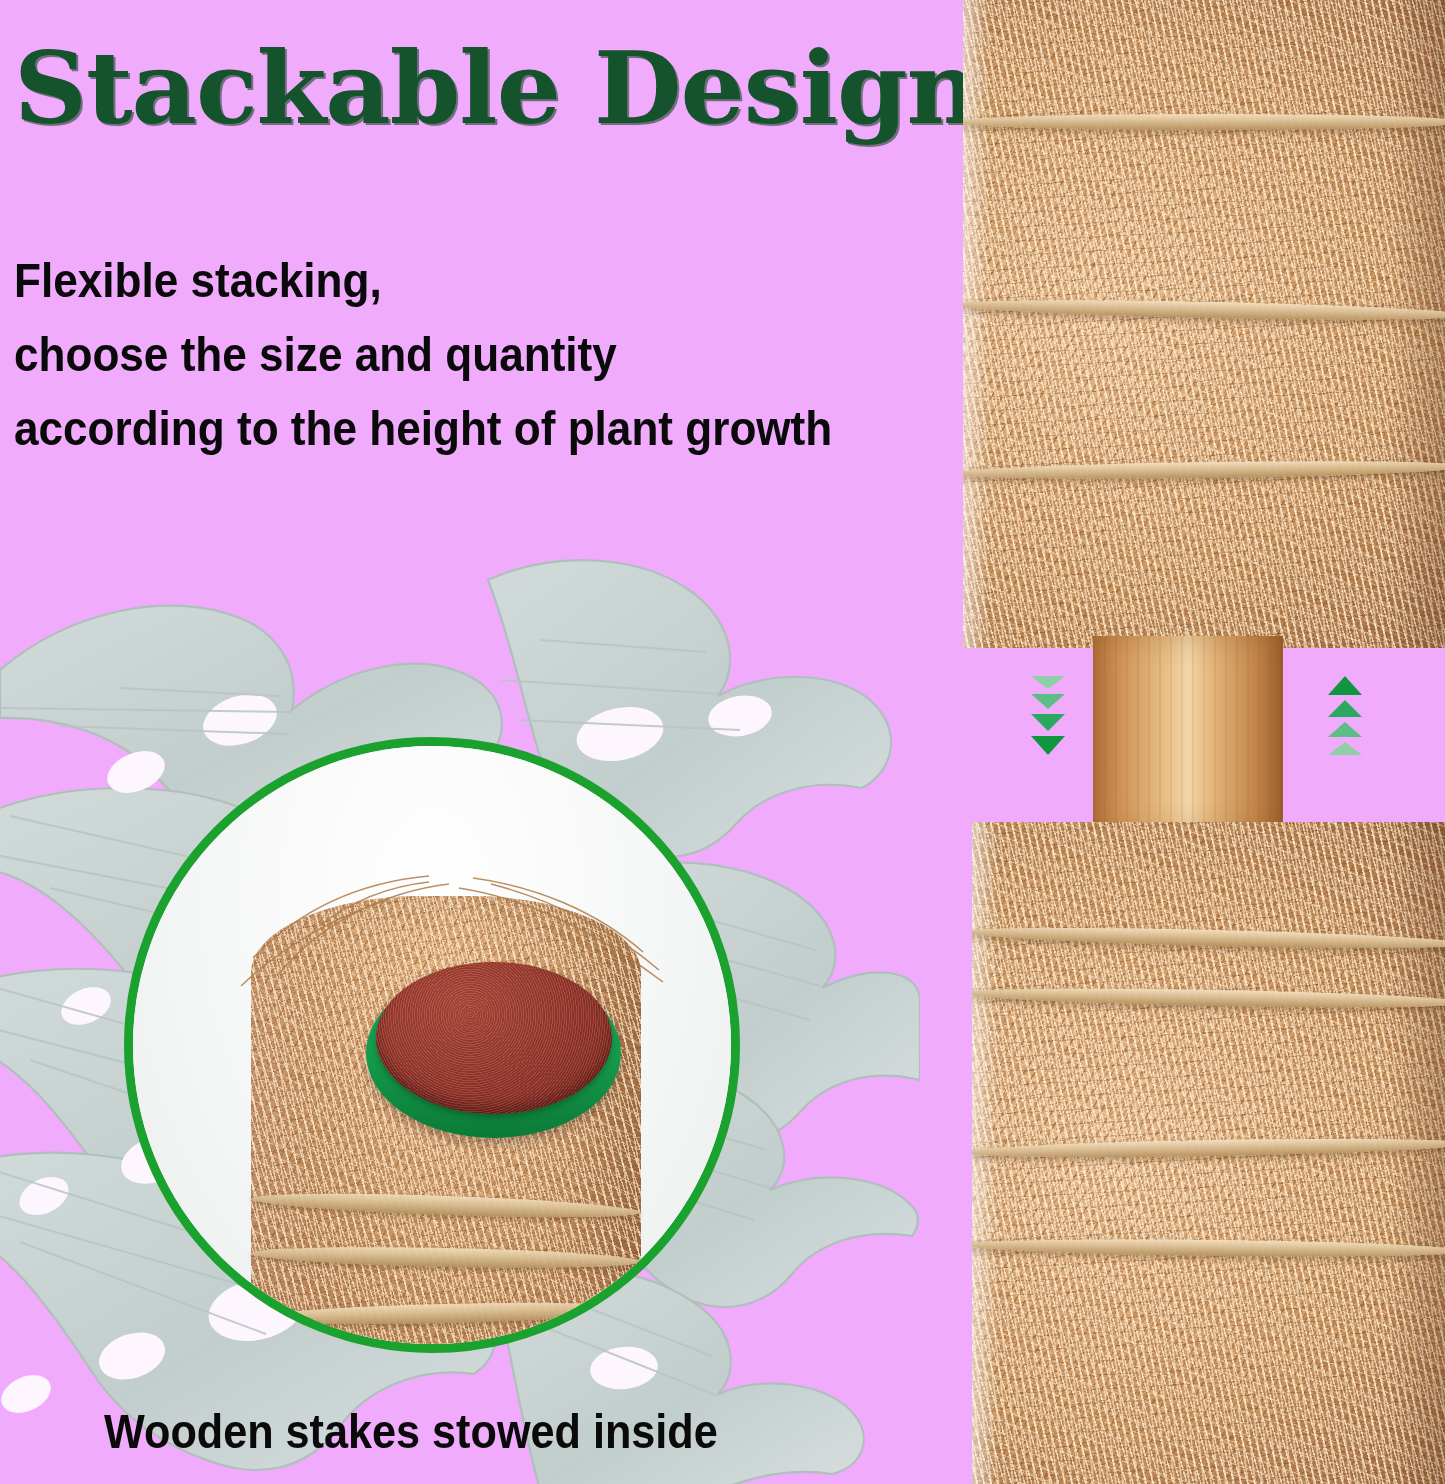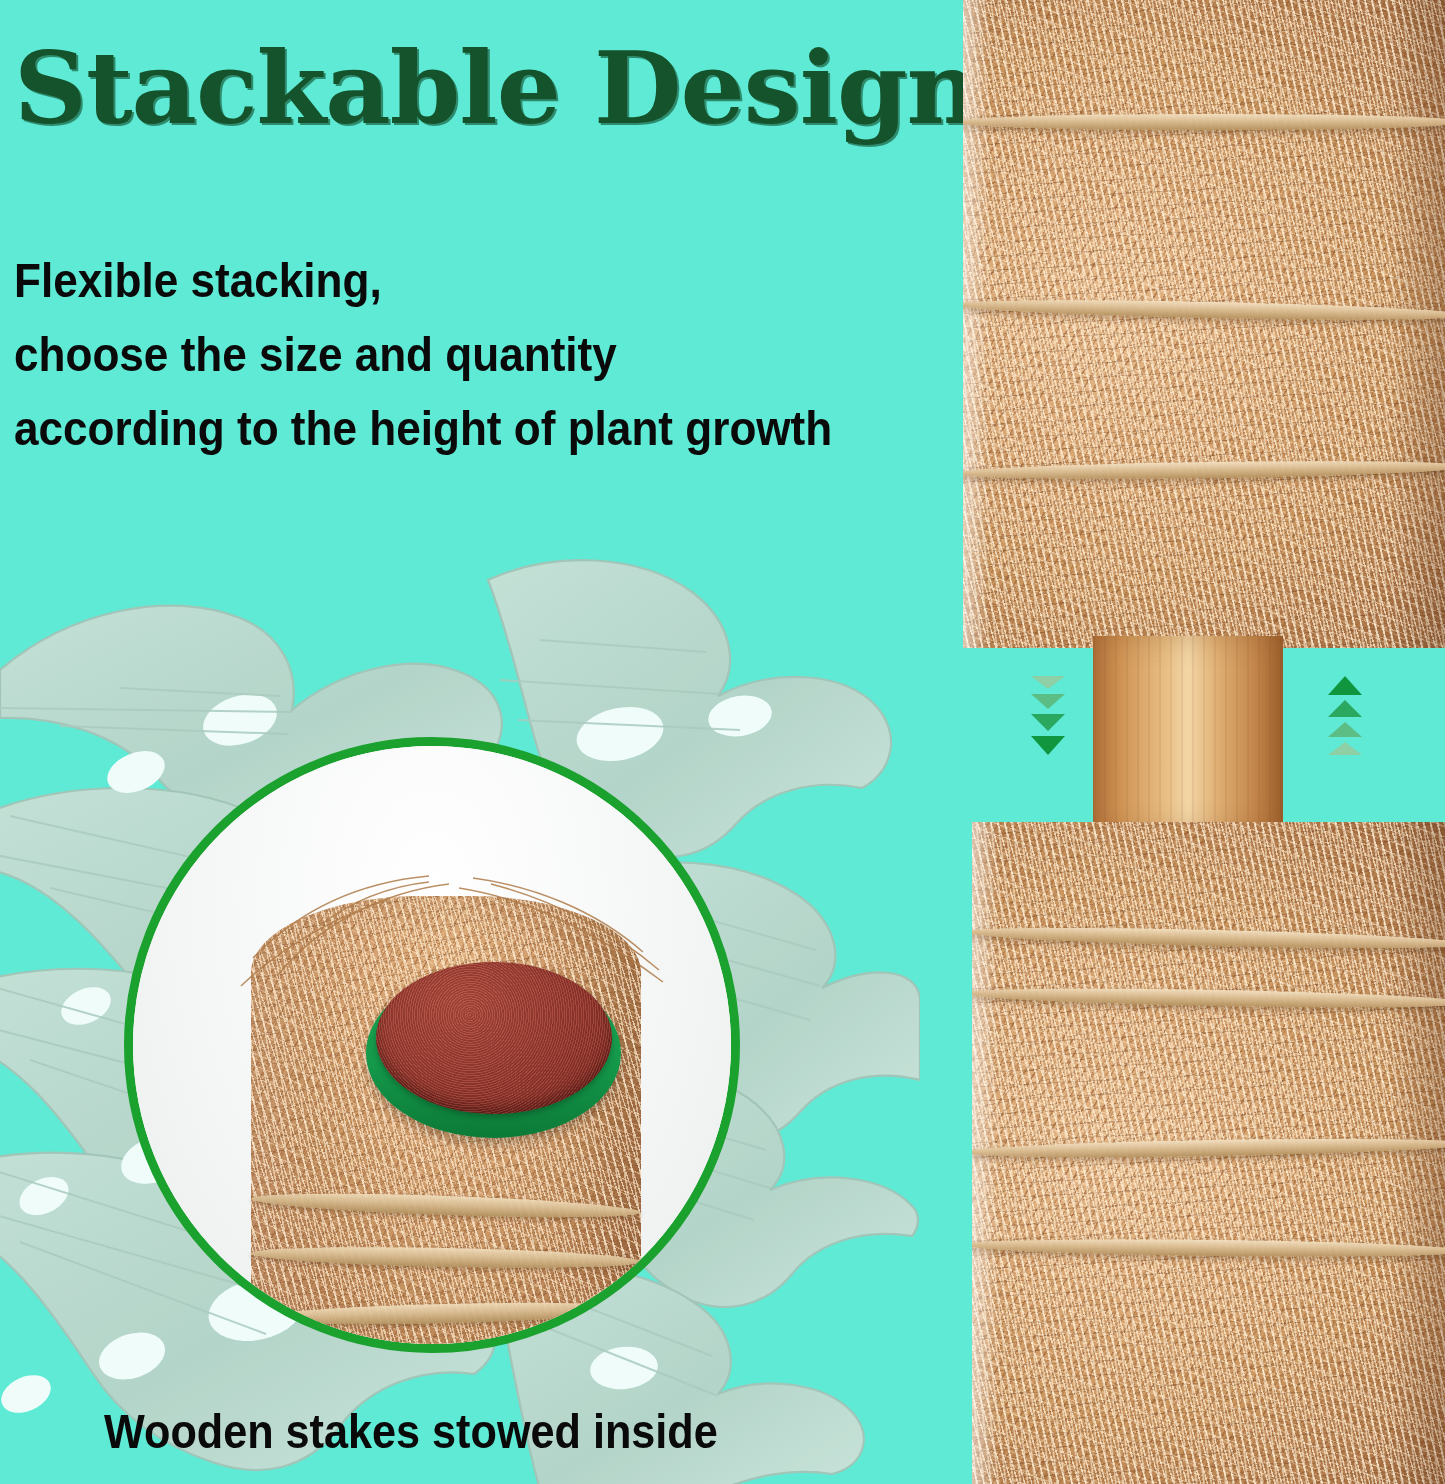--- a/index.html
+++ b/index.html
@@ -1,17 +1,17 @@
 <!DOCTYPE html>
 <html><head>
 <meta charset="utf-8">
 <style>
   html,body{margin:0;padding:0;background:#fff;}
   body{width:1445px;height:1484px;overflow:hidden;font-family:"Liberation Sans",sans-serif;}
-  #stage{position:relative;width:1445px;height:1484px;background:#5eead4;overflow:hidden;}
+  #stage{position:relative;width:1445px;height:1484px;background:#f0abfc;overflow:hidden;}
 
   
   #title{
     position:absolute;left:14px;top:38px;
     font-family:"DejaVu Serif","Liberation Serif",serif;
     font-weight:700;font-size:99px;line-height:1.02;
     color:#14532b;letter-spacing:-1px;white-space:nowrap;
     transform:scaleX(1.02);transform-origin:left top;
     text-shadow:2px 2px 0 rgba(10,60,26,.55);
   }

